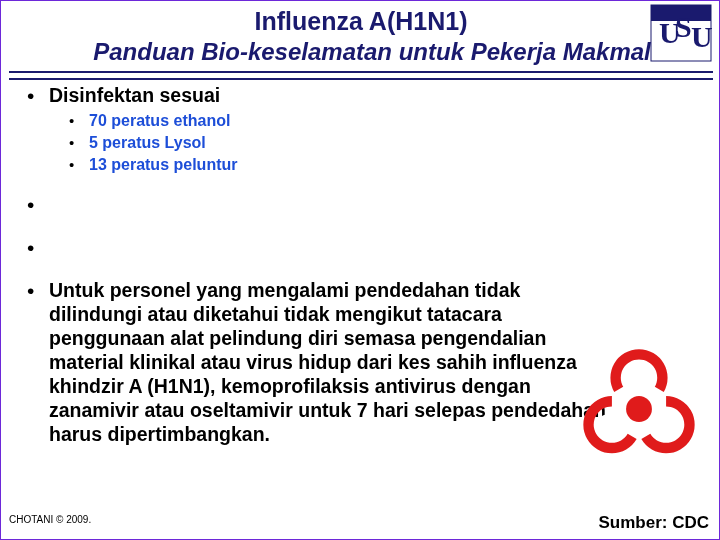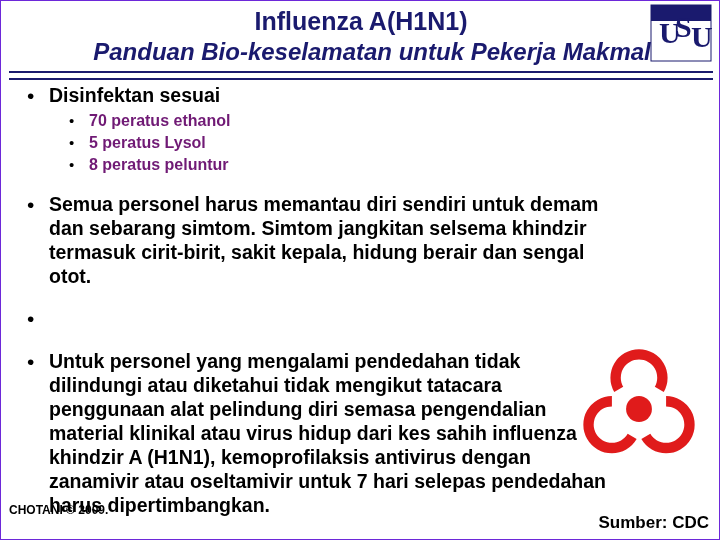--- a/index.html
+++ b/index.html
@@ -111,42 +111,42 @@
     width: 20px;
     flex: 0 0 20px;
     font-size: 15px;
     line-height: 21px;
     color: #000;
   }
   .bullet-l2 > .text {
     font-size: 16px;
     line-height: 21px;
     font-weight: bold;
-    color: #701a75;
+    color: #1d4ed8;
   }
   .gap {
     height: 16px;
   }
 
   
   .biohazard {
     position: absolute;
     right: 12px;
     bottom: 62px;
     width: 136px;
     height: 136px;
   }
 
   
   .footer-left {
     position: absolute;
     left: 8px;
-    bottom: 22px;
-    font-size: 12px;
-    font-weight: bold;
+    bottom: 14px;
+    font-size: 10px;
+    font-weight: normal;
     color: #000;
     letter-spacing: 0px;
   }
   .footer-right {
     position: absolute;
     right: 10px;
     bottom: 6px;
     font-size: 17px;
     font-weight: bold;
     color: #000;
@@ -183,29 +183,28 @@
       <div class="bullet-l2">
         <span class="marker">•</span>
         <span class="text">70 peratus ethanol</span>
       </div>
       <div class="bullet-l2">
         <span class="marker">•</span>
         <span class="text">5 peratus Lysol</span>
       </div>
       <div class="bullet-l2">
         <span class="marker">•</span>
-        <span class="text">8 peratus peluntur</span>
+        <span class="text">13 peratus peluntur</span>
       </div>
     </div>
 
     <div class="gap"></div>
 
     <div class="bullet-l1">
       <span class="marker">•</span>
-      <span class="text">Semua personel harus memantau diri sendiri untuk demam dan sebarang simtom. Simtom jangkitan selsema khindzir termasuk cirit-birit, sakit kepala, hidung berair dan sengal otot.</span>
     </div>
 
     <div class="gap"></div>
 
     <div class="bullet-l1">
       <span class="marker">•</span>
     </div>
 
     <div class="gap"></div>
 

